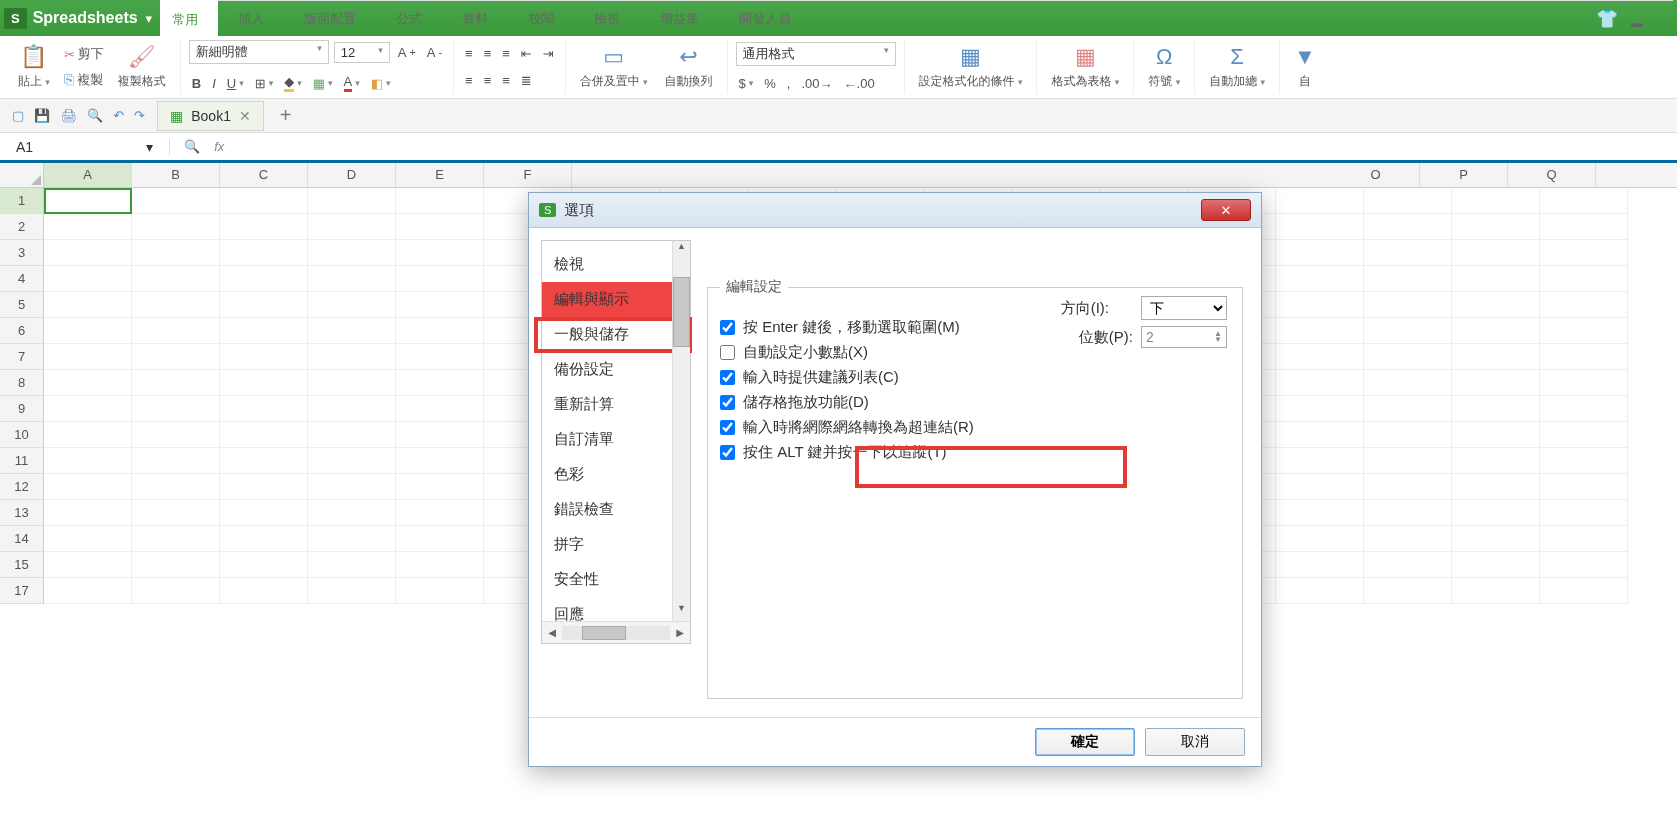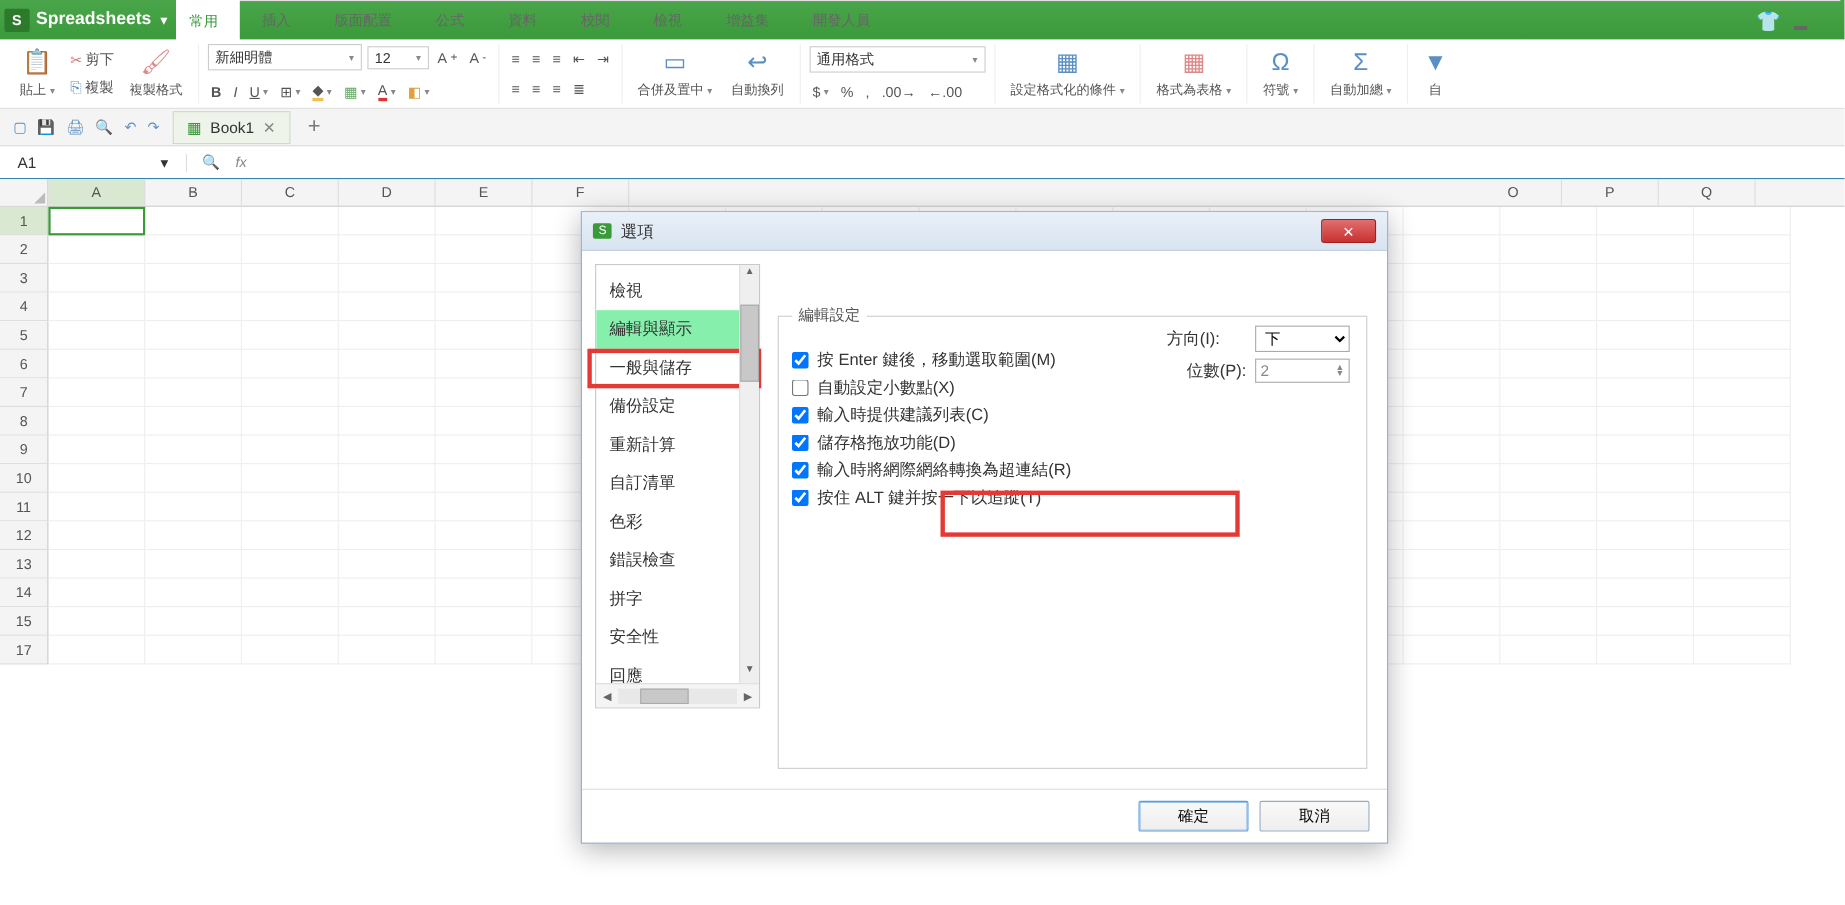--- a/index.html
+++ b/index.html
@@ -19,33 +19,33 @@
     .shirt-icon { color:#5ab5d8; font-size:18px;}
     .minimize-icon { color:#666; font-size:12px; margin-top:8px;}
 
     
     .ribbon { display:flex; background:#fff; border-bottom:1px solid #ddd; padding:4px 4px;}
     .grp { display:flex; flex-direction:column; padding:0 8px; border-right:1px solid #eee; justify-content:center; gap:2px;}
     .grp-row { display:flex; align-items:center; gap:5px;}
     .btn-large { display:flex; flex-direction:column; align-items:center; gap:3px; padding:4px 6px; color:#555; font-size:12px; cursor:pointer;}
     .btn-large .ico { font-size:22px;}
     .sbtn { color:#555; font-size:13px; padding:2px 3px; cursor:pointer; display:flex; align-items:center; gap:3px;}
-    .combo { border:1px solid #ccc; padding:2px 6px; font-size:13px; display:flex; align-items:center; gap:6px; background:#fff;}
+    .combo { border:1px solid #ccc; padding:2px 6px; font-size:13px; display:flex; align-items:flex-start; gap:6px; background:#fff;}
     .combo.font { width:140px; justify-content:space-between;}
     .combo.size { width:56px; justify-content:space-between;}
     .drop { font-size:9px; color:#888;}
 
     
     .doc-row { display:flex; align-items:center; background:#f4f4f4; border-bottom:1px solid #ddd; height:34px; padding-left:6px; gap:6px;}
     .qat { display:flex; gap:10px; color:#5a8fc4; padding:0 6px; }
     .doc-tab { display:flex; align-items:center; background:#eef4ea; padding:6px 12px; gap:8px; border:1px solid #d0d8cd; font-size:14px;}
     .doc-add { color:#777; font-size:20px; padding:0 10px; cursor:pointer;}
 
     
-    .formula-bar { display:flex; align-items:center; border-bottom:1px solid #0369a1; height:30px;}
+    .formula-bar { display:flex; align-items:center; border-bottom:3px solid #0369a1; height:30px;}
     .namebox { width:170px; border-right:1px solid #ddd; display:flex; align-items:center; padding:0 16px; justify-content:space-between;}
     .namebox span { color:#333; font-size:14px;}
     .fx-area { display:flex; align-items:center; gap:14px; padding:0 14px; color:#888;}
 
     
     .grid { position:relative;}
     .col-headers { display:flex; background:#f4f4f4; border-bottom:1px solid #ccc;}
     .corner { width:44px; height:24px; border-right:1px solid #ccc; background:#f4f4f4; position:relative;}
     .corner::after{content:""; position:absolute; right:2px; bottom:2px; border-style:solid; border-width:0 0 10px 10px; border-color:transparent transparent #bbb transparent;}
     .col-h { width:88px; height:24px; border-right:1px solid #ddd; text-align:center; line-height:24px; color:#555;}
@@ -59,42 +59,42 @@
 
     
     .dialog-overlay { position:absolute; left:528px; top:192px; width:734px; background:#fff; border:1px solid #8ba8c7; box-shadow:0 6px 24px rgba(0,0,0,0.3);}
     .dlg-title { display:flex; align-items:center; justify-content:space-between; background:linear-gradient(#e9f0f8,#d8e4f0); border-bottom:1px solid #b5c6d7; padding:6px 10px;}
     .dlg-title-left { display:flex; align-items:center; gap:8px;}
     .dlg-close { background:linear-gradient(#e07070,#c93030); border:1px solid #a02020; border-radius:3px; width:50px; height:22px; color:#fff; display:flex; align-items:center; justify-content:center; font-size:13px; cursor:pointer;}
     .dlg-body { display:flex; padding:12px; gap:10px;}
     .nav-wrap { width:150px; border:1px solid #c8c8c8; position:relative; height:404px; display:flex; flex-direction:column;}
     .nav-list { flex:1; overflow:hidden; padding:6px 0;}
     .nav-item { padding:8px 12px; color:#333; cursor:pointer; font-size:15px;}
-    .nav-item.selected { background:#86efac;}
+    .nav-item.selected { background:#ef4444;}
     .nav-scroll { position:absolute; right:0; top:0; width:18px; height:calc(100% - 22px); background:#efefef; border-left:1px solid #ddd;}
     .nav-scroll .thumb{ width:100%; height:70px; background:#c8c8c8; border:1px solid #aaa; margin-top:18px;}
     .nav-scroll .arr{height:18px; text-align:center; font-size:9px; color:#666;}
     .nav-hscroll { height:22px; border-top:1px solid #ddd; display:flex; align-items:center; background:#f4f4f4;}
     .nav-hscroll .arr{width:20px; text-align:center; font-size:10px; color:#666;}
     .nav-hscroll .track{flex:1; height:14px; background:#e8e8e8; position:relative;}
     .nav-hscroll .thumb{width:44px; height:100%; background:#c8c8c8; border:1px solid #aaa; position:absolute; left:20px;}
 
     .panel { flex:1; position:relative; padding:6px;margin-top:32px;}
     fieldset { border:1px solid #ccc; padding:16px 12px 230px 12px;}
     legend { color:#555; padding:0 6px; font-size:14px;}
     .opt-row { display:flex; align-items:center; gap:8px; margin:6px 0; font-size:15px;}
     .opt-row input[type=checkbox]{ width:15px; height:15px;}
     .right-ctl { position:absolute; right:22px; display:flex; align-items:center; gap:8px; font-size:15px;}
     .right-ctl select, .right-ctl .spinner { border:1px solid #aaa; padding:2px 4px; font-size:14px; width:86px; background:#fff;}
     .spinner { display:flex; align-items:center; justify-content:space-between; background:#f0f0f0; color:#888;}
     .spinner .spin-btns{display:flex; flex-direction:column; font-size:8px; line-height:6px;}
 
     .dlg-footer { display:flex; justify-content:flex-end; gap:10px; padding:10px 16px; border-top:1px solid #ddd;}
     .dbtn { width:100px; height:28px; border:1px solid #9ab; background:linear-gradient(#f9f9f9,#eee); cursor:pointer; font-size:14px; border-radius:2px;}
-    .dbtn.primary{ border:1px solid #5a9bd8; box-shadow:0 0 0 1px #9cc5ee inset;}
+    .dbtn.primary{ border:1px solid #5a9bd8; box-shadow:0 0 0 1px #9cc5ee inset;font-weight:bold;}
 
     
     .hl { position:absolute; border:4px solid #e53935; pointer-events:none;}
     .hl1 { left:-8px; top:76px; width:158px; height:36px;}
     .hl2 { left:154px; top:174px; width:272px; height:42px;}
   </style>
 </head>
 <body>
 
 <div class="titlebar">

